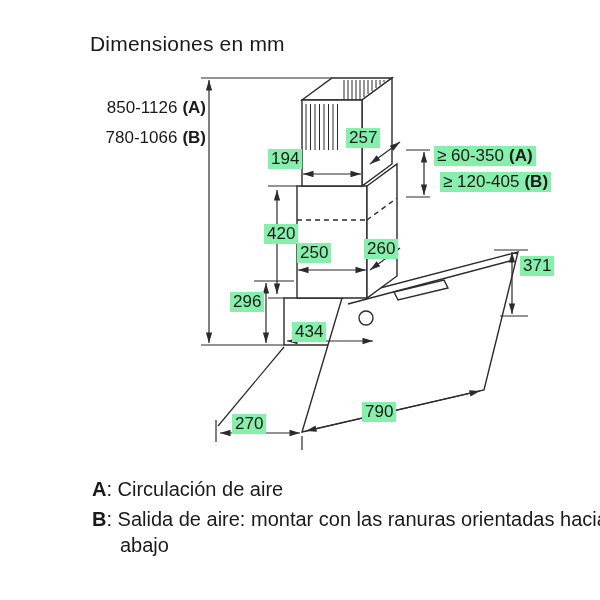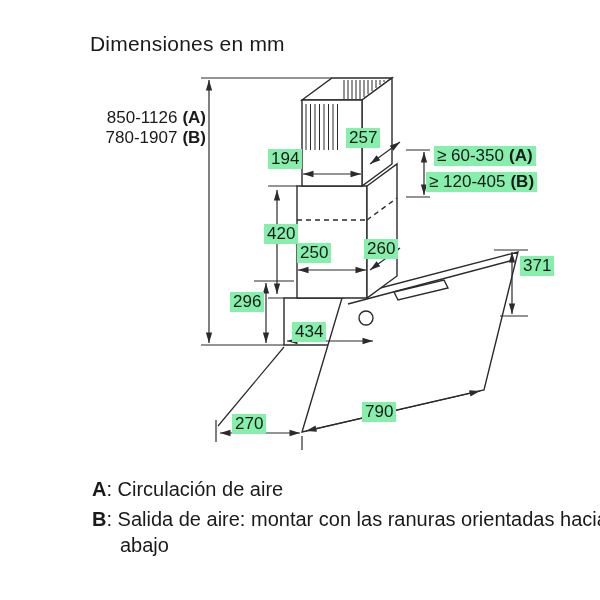--- a/index.html
+++ b/index.html
@@ -83,34 +83,34 @@
       <path d="M262 431 L436 391" marker-start="url(#ah)" marker-end="url(#ah)"></path>
 
       <path d="M240 347 L174 426"></path>
       <path d="M172 420 V442 M258 436 V450"></path>
       <path d="M176 433 H256" marker-start="url(#ah)" marker-end="url(#ah)"></path>
     </g>
   </svg>
 
   <div class="title">Dimensiones en mm</div>
 
-  <div class="dim right" style="right:438px;top:108px">
+  <div class="dim right" style="right:438px;top:98px">
     <span>850-1126</span><b class="mk">(A)</b>
   </div>
   <div class="dim right" style="right:438px;top:128px">
-    <span>780-1907</span><b class="mk">(B)</b>
+    <span>780-1066</span><b class="mk">(B)</b>
   </div>
 
   <div class="dim bg" style="left:302px;top:128px">257</div>
   <div class="dim bg" style="left:224px;top:149px">194</div>
 
   <div class="dim bg" style="left:390px;top:146px">
     <span>≥ 60-350</span><b class="mk">(A)</b>
   </div>
-  <div class="dim bg" style="left:382px;top:172px">
+  <div class="dim bg" style="left:396px;top:172px">
     <span>≥ 120-405</span><b class="mk">(B)</b>
   </div>
 
   <div class="dim bg" style="left:220px;top:224px">420</div>
   <div class="dim bg" style="left:253px;top:243px">250</div>
   <div class="dim bg" style="left:320px;top:239px">260</div>
   <div class="dim bg" style="left:476px;top:256px">371</div>
   <div class="dim bg" style="left:186px;top:292px">296</div>
   <div class="dim bg" style="left:248px;top:322px">434</div>
   <div class="dim bg" style="left:318px;top:402px">790</div>

